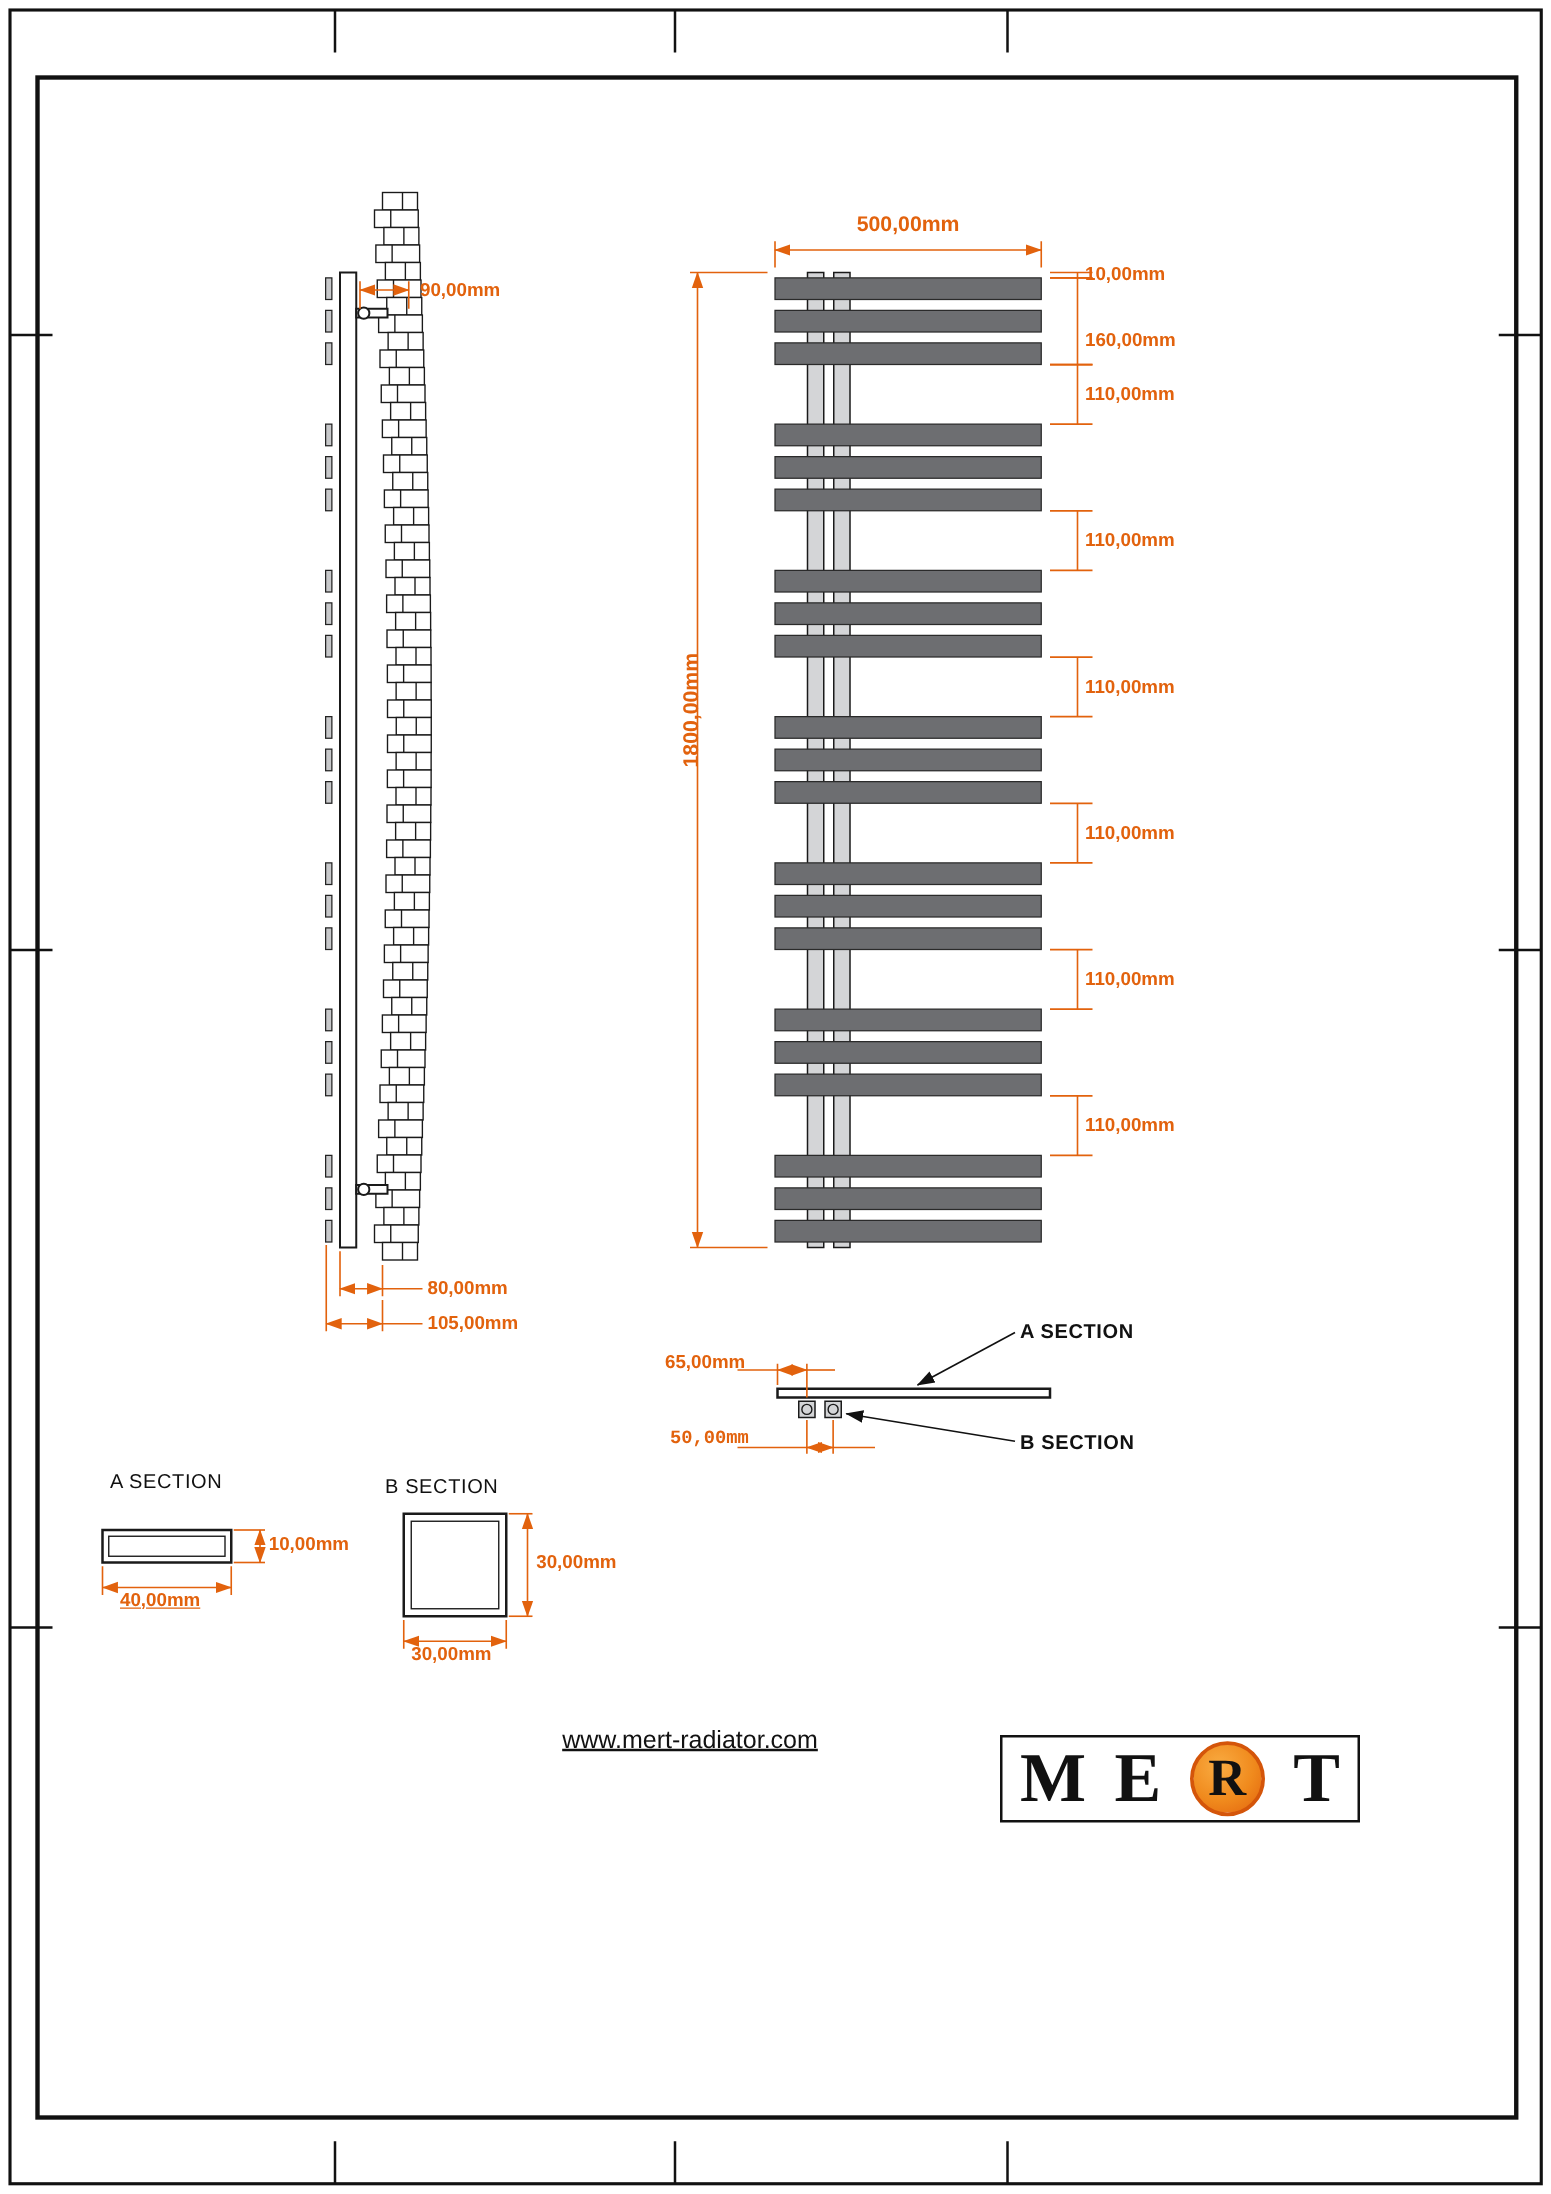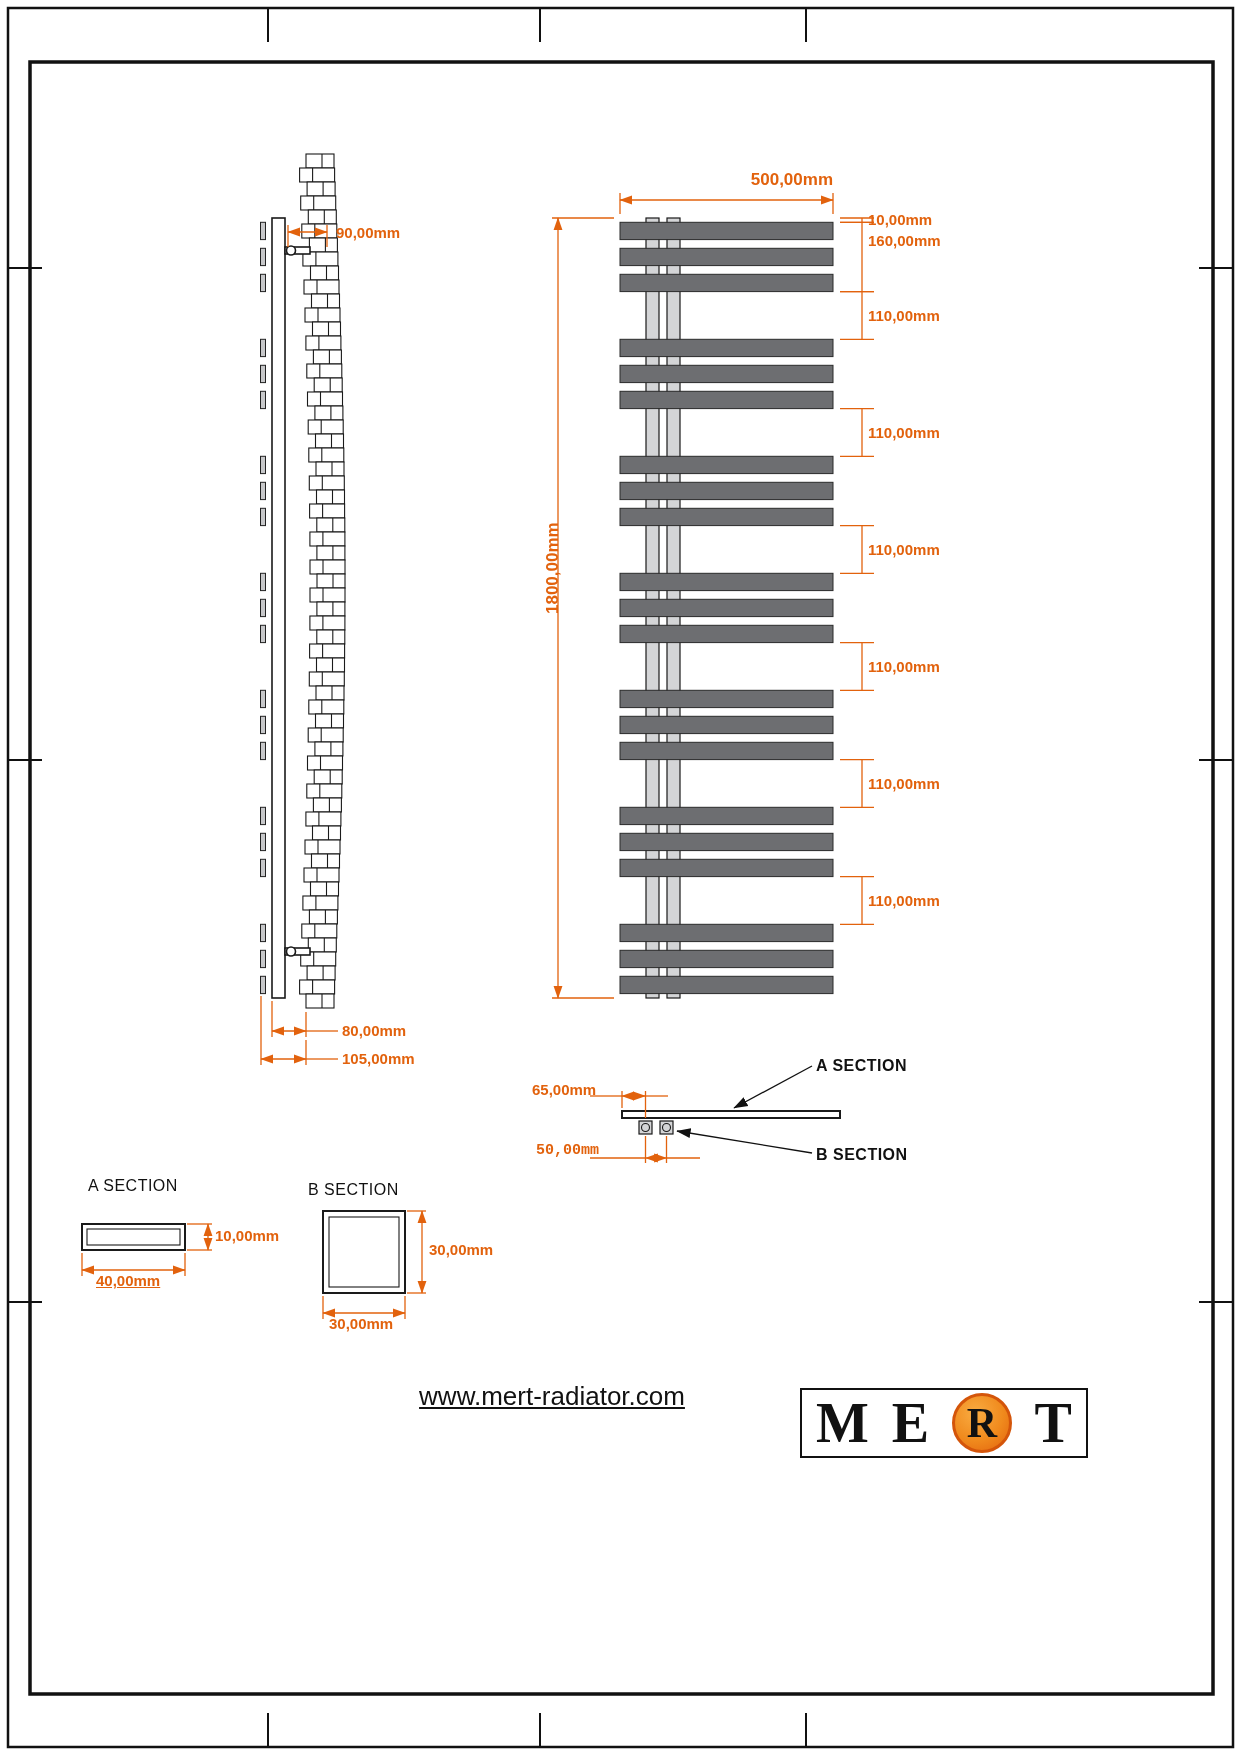--- a/index.html
+++ b/index.html
@@ -20,23 +20,23 @@
   .thin{fill:none;stroke:#1a1a1a;stroke-width:1.1;}
   .dimline{stroke:#E2620D;stroke-width:1.3;fill:none;}
   .leader{stroke:#111;stroke-width:1.3;}
   
   .lbl{position:absolute;white-space:nowrap;line-height:1.15;}
   .dim-lbl{color:#E2620D;font-weight:bold;font-size:15px;}
   .dim-lbl.lg{font-size:17px;}
   .sec-title{font-size:16px;color:#111;letter-spacing:.5px;}
   .sec-pointer{font-size:16px;font-weight:bold;color:#111;letter-spacing:.5px;}
   .v1800{transform:rotate(-90deg);transform-origin:0 0;}
-  .center{text-align:right;}
+  .center{text-align:center;}
   .website{position:absolute;left:352px;top:1381px;width:400px;text-align:center;
-           font-size:26px;color:#111;text-decoration:underline;}
+           font-size:20px;color:#111;text-decoration:underline;}
   .logo-box{position:absolute;left:800px;top:1388px;width:288px;height:70px;
             border:2px solid #111;background:#fff;display:flex;align-items:center;
             justify-content:space-between;padding:0 14px;box-sizing:border-box;}
   .logo-letter{font-family:"Liberation Serif",serif;font-weight:700;font-size:56px;
                color:#111;line-height:1;}
   .logo-circle{width:60px;height:60px;border-radius:50%;flex:0 0 auto;
                background:radial-gradient(circle at 38% 32%,#f9ac42,#f08a1d 55%,#e2620d);
                border:3px solid #d4550a;box-sizing:border-box;
                display:flex;align-items:center;justify-content:center;}
   .logo-r{font-size:42px;}
@@ -353,21 +353,21 @@
   </svg>
 
   <div class="lbl dim-lbl" style="left:336px;top:224px;text-align:right;">90,00mm</div>
   <div class="lbl dim-lbl" style="left:342px;top:1022px;">80,00mm</div>
   <div class="lbl dim-lbl" style="left:342px;top:1050px;text-align:center;">105,00mm</div>
 
   <div class="lbl dim-lbl lg center" style="left:620px;top:170px;width:213px;">500,00mm</div>
   <div class="lbl dim-lbl lg v1800" style="left:543px;top:614px;">1800,00mm</div>
 
   <div class="lbl dim-lbl" style="left:868px;top:211px;">10,00mm</div>
-  <div class="lbl dim-lbl" style="left:868px;top:232px;">160,00mm</div>
+  <div class="lbl dim-lbl" style="left:868px;top:264px;">160,00mm</div>
   <div class="lbl dim-lbl" style="left:868px;top:307px;">110,00mm</div>
   <div class="lbl dim-lbl" style="left:868px;top:424px;">110,00mm</div>
   <div class="lbl dim-lbl" style="left:868px;top:541px;">110,00mm</div>
   <div class="lbl dim-lbl" style="left:868px;top:658px;">110,00mm</div>
   <div class="lbl dim-lbl" style="left:868px;top:775px;">110,00mm</div>
   <div class="lbl dim-lbl" style="left:868px;top:892px;">110,00mm</div>
 
   <div class="lbl dim-lbl" style="left:532px;top:1081px;">65,00mm</div>
   <div class="lbl dim-lbl" style="left:536px;top:1142px;font-family:Liberation Mono, monospace;">50,00mm</div>
   <div class="lbl sec-pointer" style="left:816px;top:1057px;">A SECTION</div>

